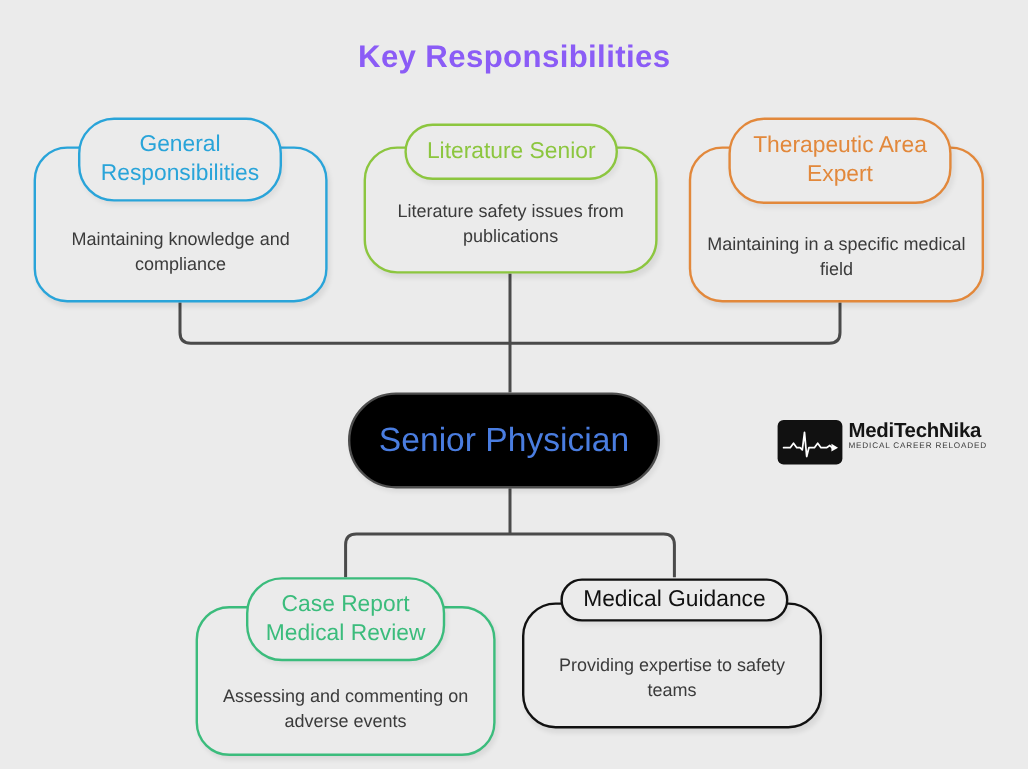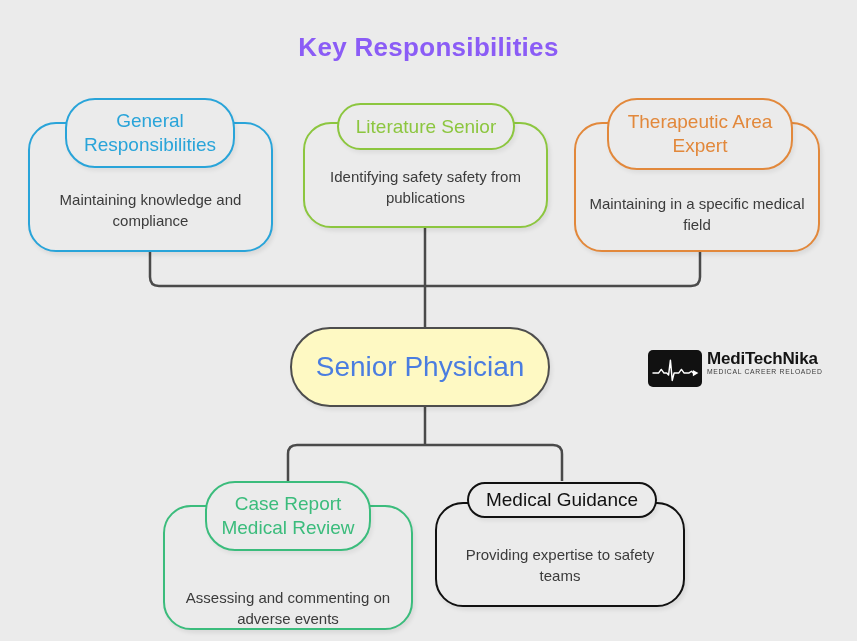--- a/index.html
+++ b/index.html
@@ -47,30 +47,30 @@
   .outer-literature  { left:303px; top:122px; width:245px; height:106px; border-color:#8cc63f; }
   .pill-literature   { left:337px; top:103px; width:178px; height:47px;  border-color:#8cc63f; color:#8cc63f; }
   .body-literature   { left:313px; top:166px; width:225px; }
 
   .outer-therapeutic { left:574px; top:122px; width:246px; height:130px; border-color:#e2883b; }
   .pill-therapeutic  { left:607px; top:98px;  width:186px; height:72px;  border-color:#e2883b; color:#e2883b; }
   .body-therapeutic  { left:584px; top:193px; width:226px; }
 
   .senior-pill {
     position:absolute; left:290px; top:327px; width:260px; height:80px;
-    background:#fef9c3; border:2.5px solid #4d4d4d; border-radius:40px;
+    background:#000000; border:2.5px solid #4d4d4d; border-radius:40px;
     box-sizing:border-box; z-index:3;
     display:flex; align-items:center; justify-content:center;
     font-size:28px; color:#4a7de0;
     box-shadow:2px 3px 4px rgba(0,0,0,0.07);
   }
 
   .outer-casereport  { left:163px; top:505px; width:250px; height:125px; border-color:#3bbc7c; }
   .pill-casereport   { left:205px; top:481px; width:166px; height:70px;  border-color:#3bbc7c; color:#3bbc7c; }
-  .body-casereport   { left:173px; top:570px; width:230px;margin-top:17px; }
+  .body-casereport   { left:173px; top:570px; width:230px; }
 
   .outer-guidance    { left:435px; top:502px; width:250px; height:105px; border-color:#111111; }
   .pill-guidance     { left:467px; top:482px; width:190px; height:36px;  border-color:#111111; color:#111111; }
   .body-guidance     { left:445px; top:544px; width:230px; }
 
   
   .logo { position:absolute; left:648px; top:350px; display:flex; align-items:flex-start; z-index:4; }
   .logo-icon {
     width:54px; height:37px; background:#111; border-radius:5px;
     display:flex; align-items:center; justify-content:center; flex:0 0 auto;
@@ -93,21 +93,21 @@
 
   <h1 class="page-title">Key Responsibilities</h1>
 
   <div class="outer outer-general"></div>
   <div class="body-text body-general">Maintaining knowledge and compliance</div>
   <div class="pill pill-general">
     <span>General Responsibilities</span>
   </div>
 
   <div class="outer outer-literature"></div>
-  <div class="body-text body-literature">Identifying safety safety from publications</div>
+  <div class="body-text body-literature">Literature safety issues from publications</div>
   <div class="pill pill-literature">
     <span>Literature Senior</span>
   </div>
 
   <div class="outer outer-therapeutic"></div>
   <div class="body-text body-therapeutic">Maintaining in a specific medical field</div>
   <div class="pill pill-therapeutic">
     <span>Therapeutic Area Expert</span>
   </div>
 

